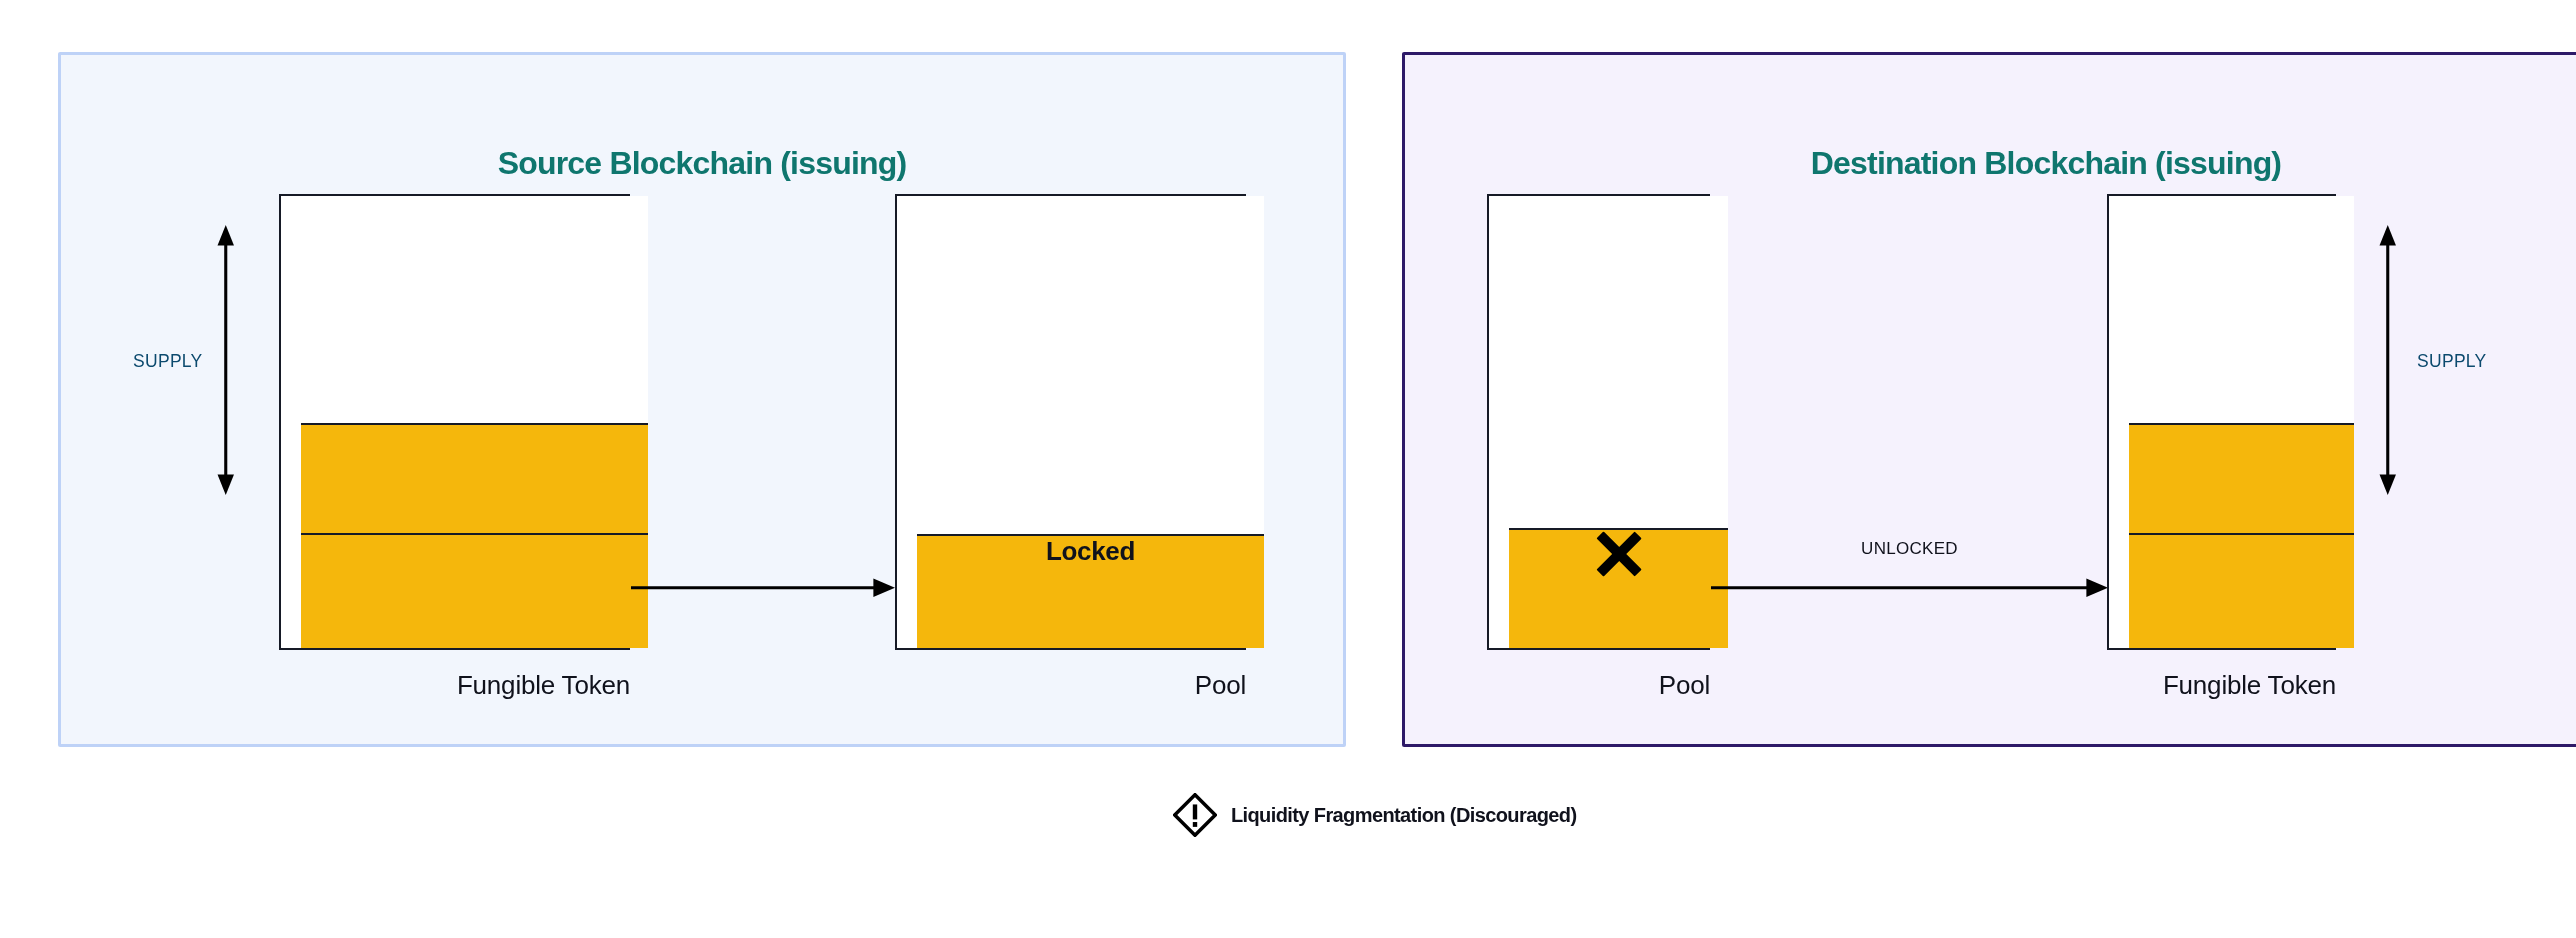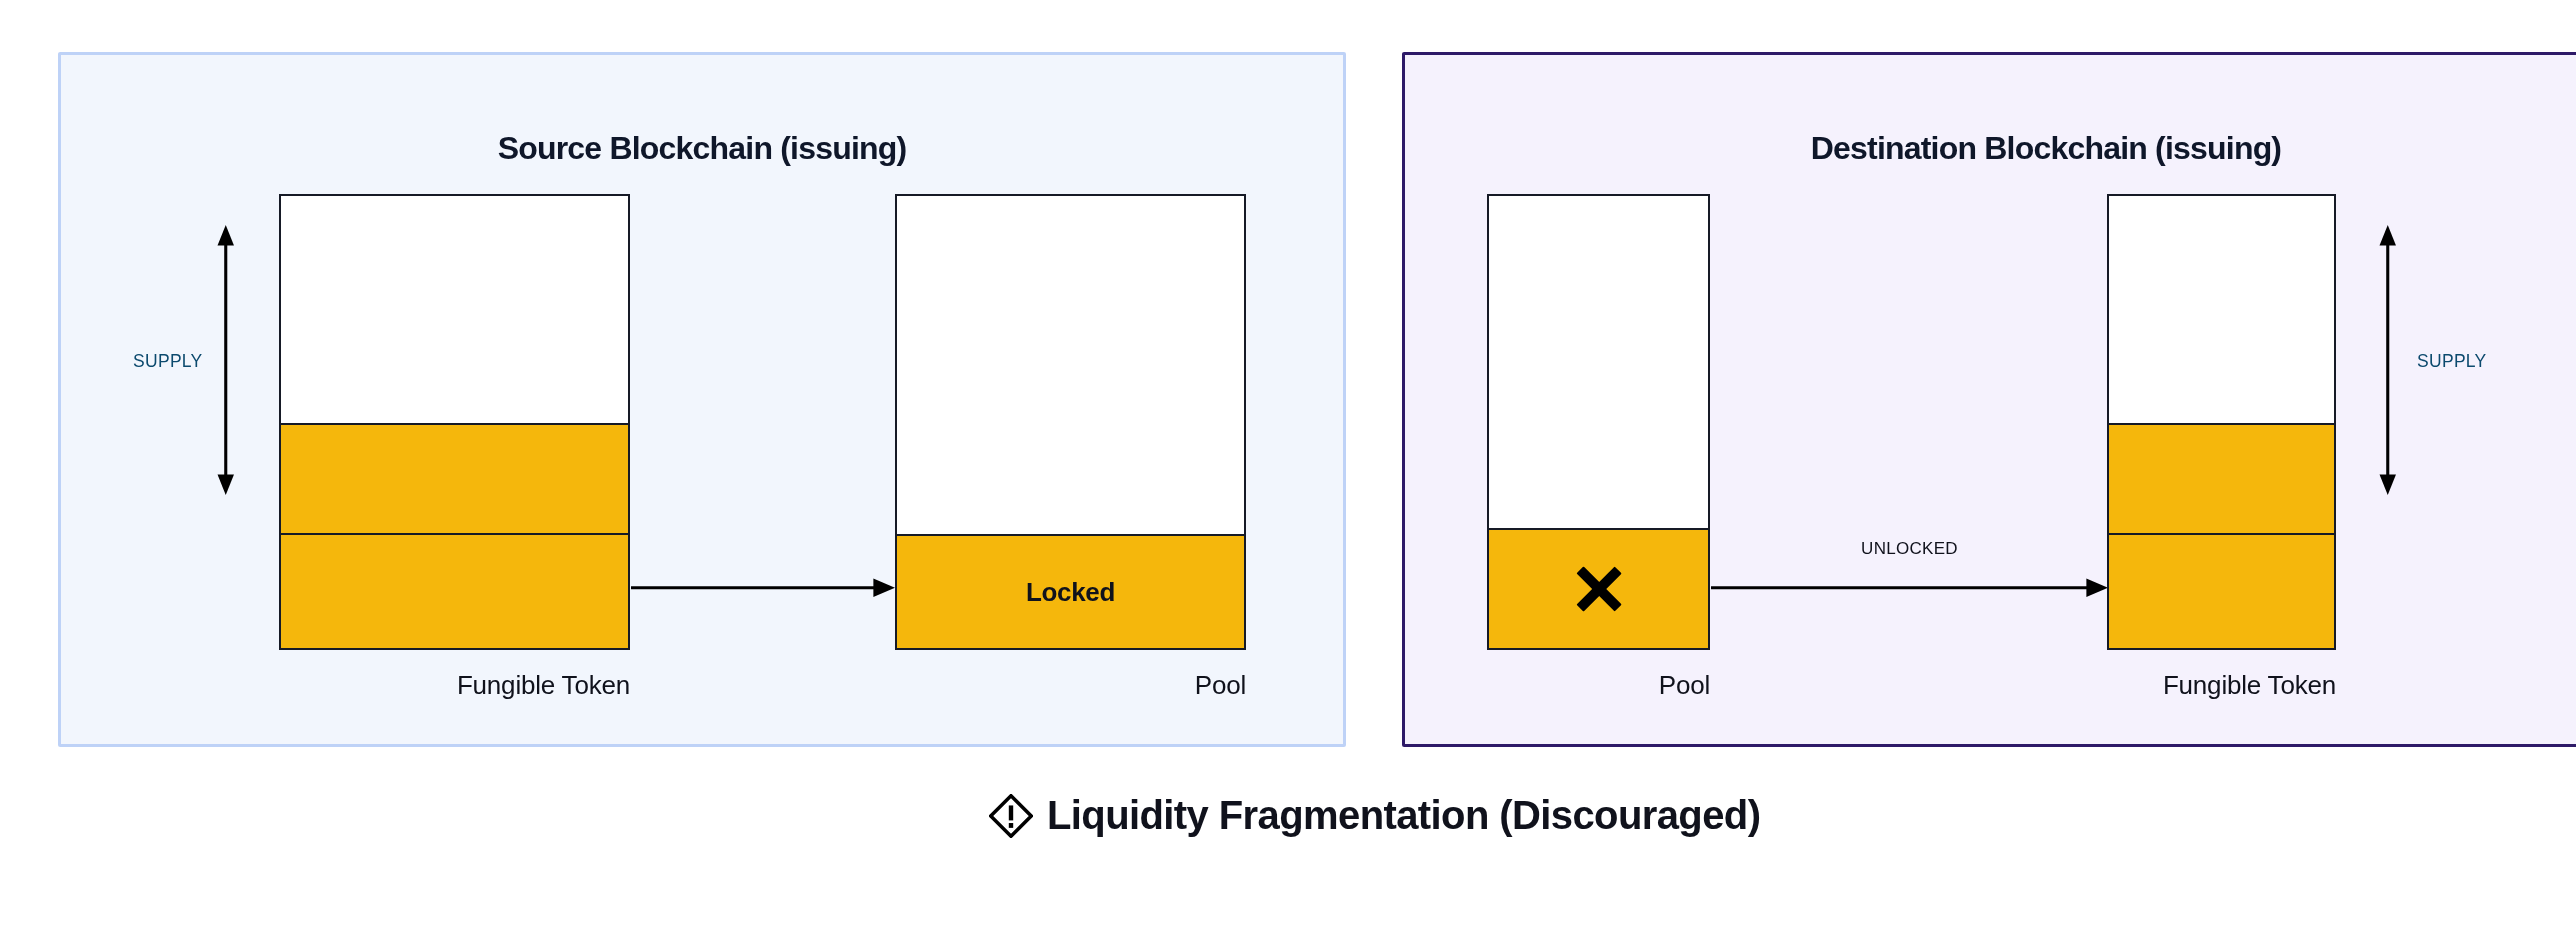--- a/index.html
+++ b/index.html
@@ -32,49 +32,50 @@
     left: 1402px;
     top: 52px;
     width: 1288px;
     height: 695px;
     background: #f5f2fd;
     border: 3.6px solid #2e1a68;
   }
 
   .panel-title {
     position: absolute;
-    top: 75px;
+    top: 90px;
     width: 100%;
     text-align: center;
     font-size: 32px;
     font-weight: 700;
     letter-spacing: -0.8px;
-    color: #0f172a;
+    color: #0f766e;
     white-space: nowrap;
   }
   #panel-source .panel-title { left: 0; }
   #panel-destination .panel-title { left: 0; }
 
   
   .bar {
     position: absolute;
     box-sizing: border-box;
     border: 2.6px solid #161a26;
     background: #ffffff;
     display: flex;
     flex-direction: column;
     justify-content: flex-end;
   }
   .seg {
     box-sizing: border-box;
     width: 100%;
     position: relative;
     display: flex;
-    align-items: center;
+    align-items: flex-start;
     justify-content: center;
+    margin-left: 20px;
   }
   .seg.fill {
     background: #f5b70c;
     border-top: 2.6px solid #161a26;
   }
   .seg.empty {
     background: #ffffff;
     border: none;
   }
   .seg-label {
@@ -154,21 +155,21 @@
     align-items: center;
     justify-content: center;
     gap: 14.4px;
   }
   #warning-diamond-icon {
     width: 44px;
     height: 44px;
     flex: 0 0 auto;
   }
   #footer-caption-text {
-    font-size: 40px;
+    font-size: 20px;
     font-weight: 700;
     letter-spacing: -0.6px;
     color: #10121c;
     white-space: nowrap;
   }
 </style>
 </head>
 <body>
 
 <div class="panel" id="panel-source">

